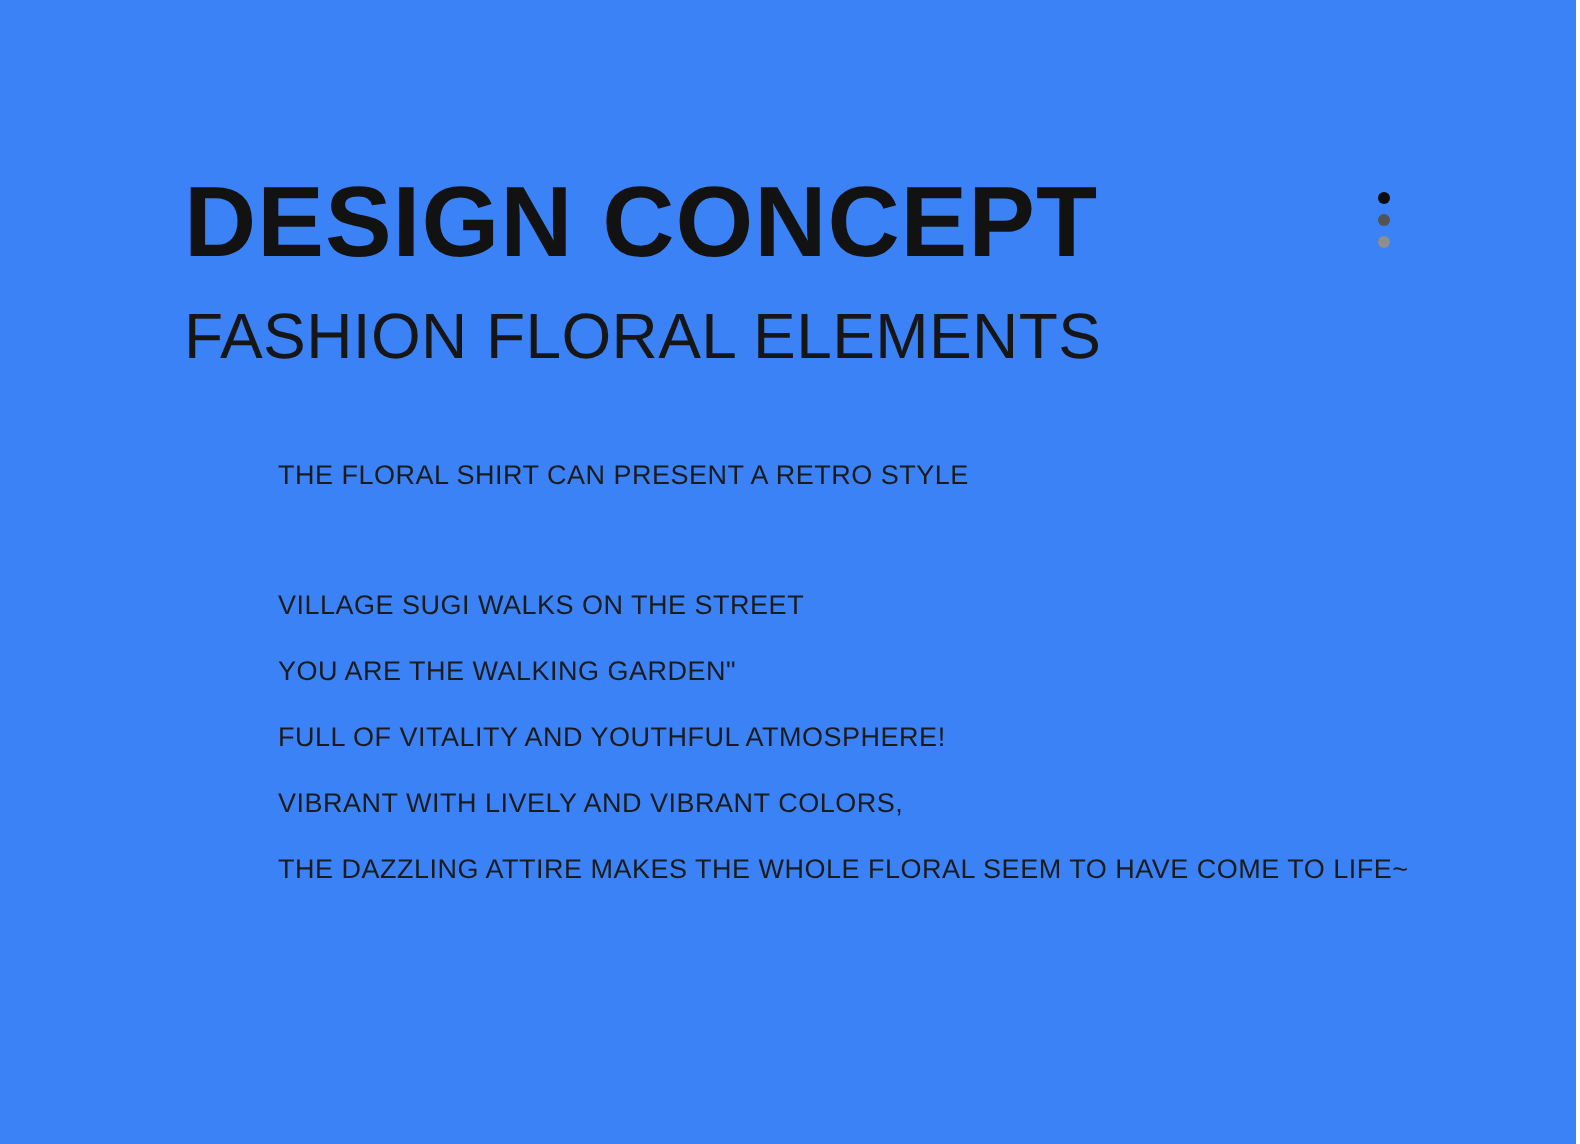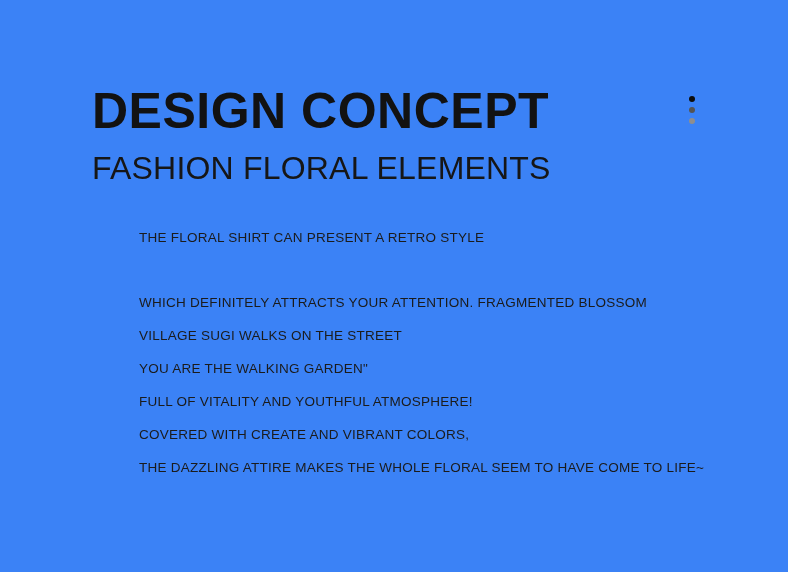--- a/index.html
+++ b/index.html
@@ -126,23 +126,22 @@
 
   <div class="body-copy">
 
     <div class="para">
       <span class="line">THE FLORAL SHIRT CAN PRESENT A RETRO STYLE</span>
     </div>
 
     <div class="para-gap"></div>
 
     <div class="para">
-      <span class="line">WHICH DEFINITELY ATTRACTS YOUR ATTENTION. FRAGMENTED BLOSSOM</span>
       <span class="line">VILLAGE SUGI WALKS ON THE STREET</span>
       <span class="line">YOU ARE THE WALKING GARDEN"</span>
       <span class="line">FULL OF VITALITY AND YOUTHFUL ATMOSPHERE!</span>
-      <span class="line">COVERED WITH CREATE AND VIBRANT COLORS,</span>
+      <span class="line">VIBRANT WITH LIVELY AND VIBRANT COLORS,</span>
       <span class="line">THE DAZZLING ATTIRE MAKES THE WHOLE FLORAL SEEM TO HAVE COME TO LIFE~</span>
     </div>
 
   </div>
 
 </div>
 
 </body></html>

